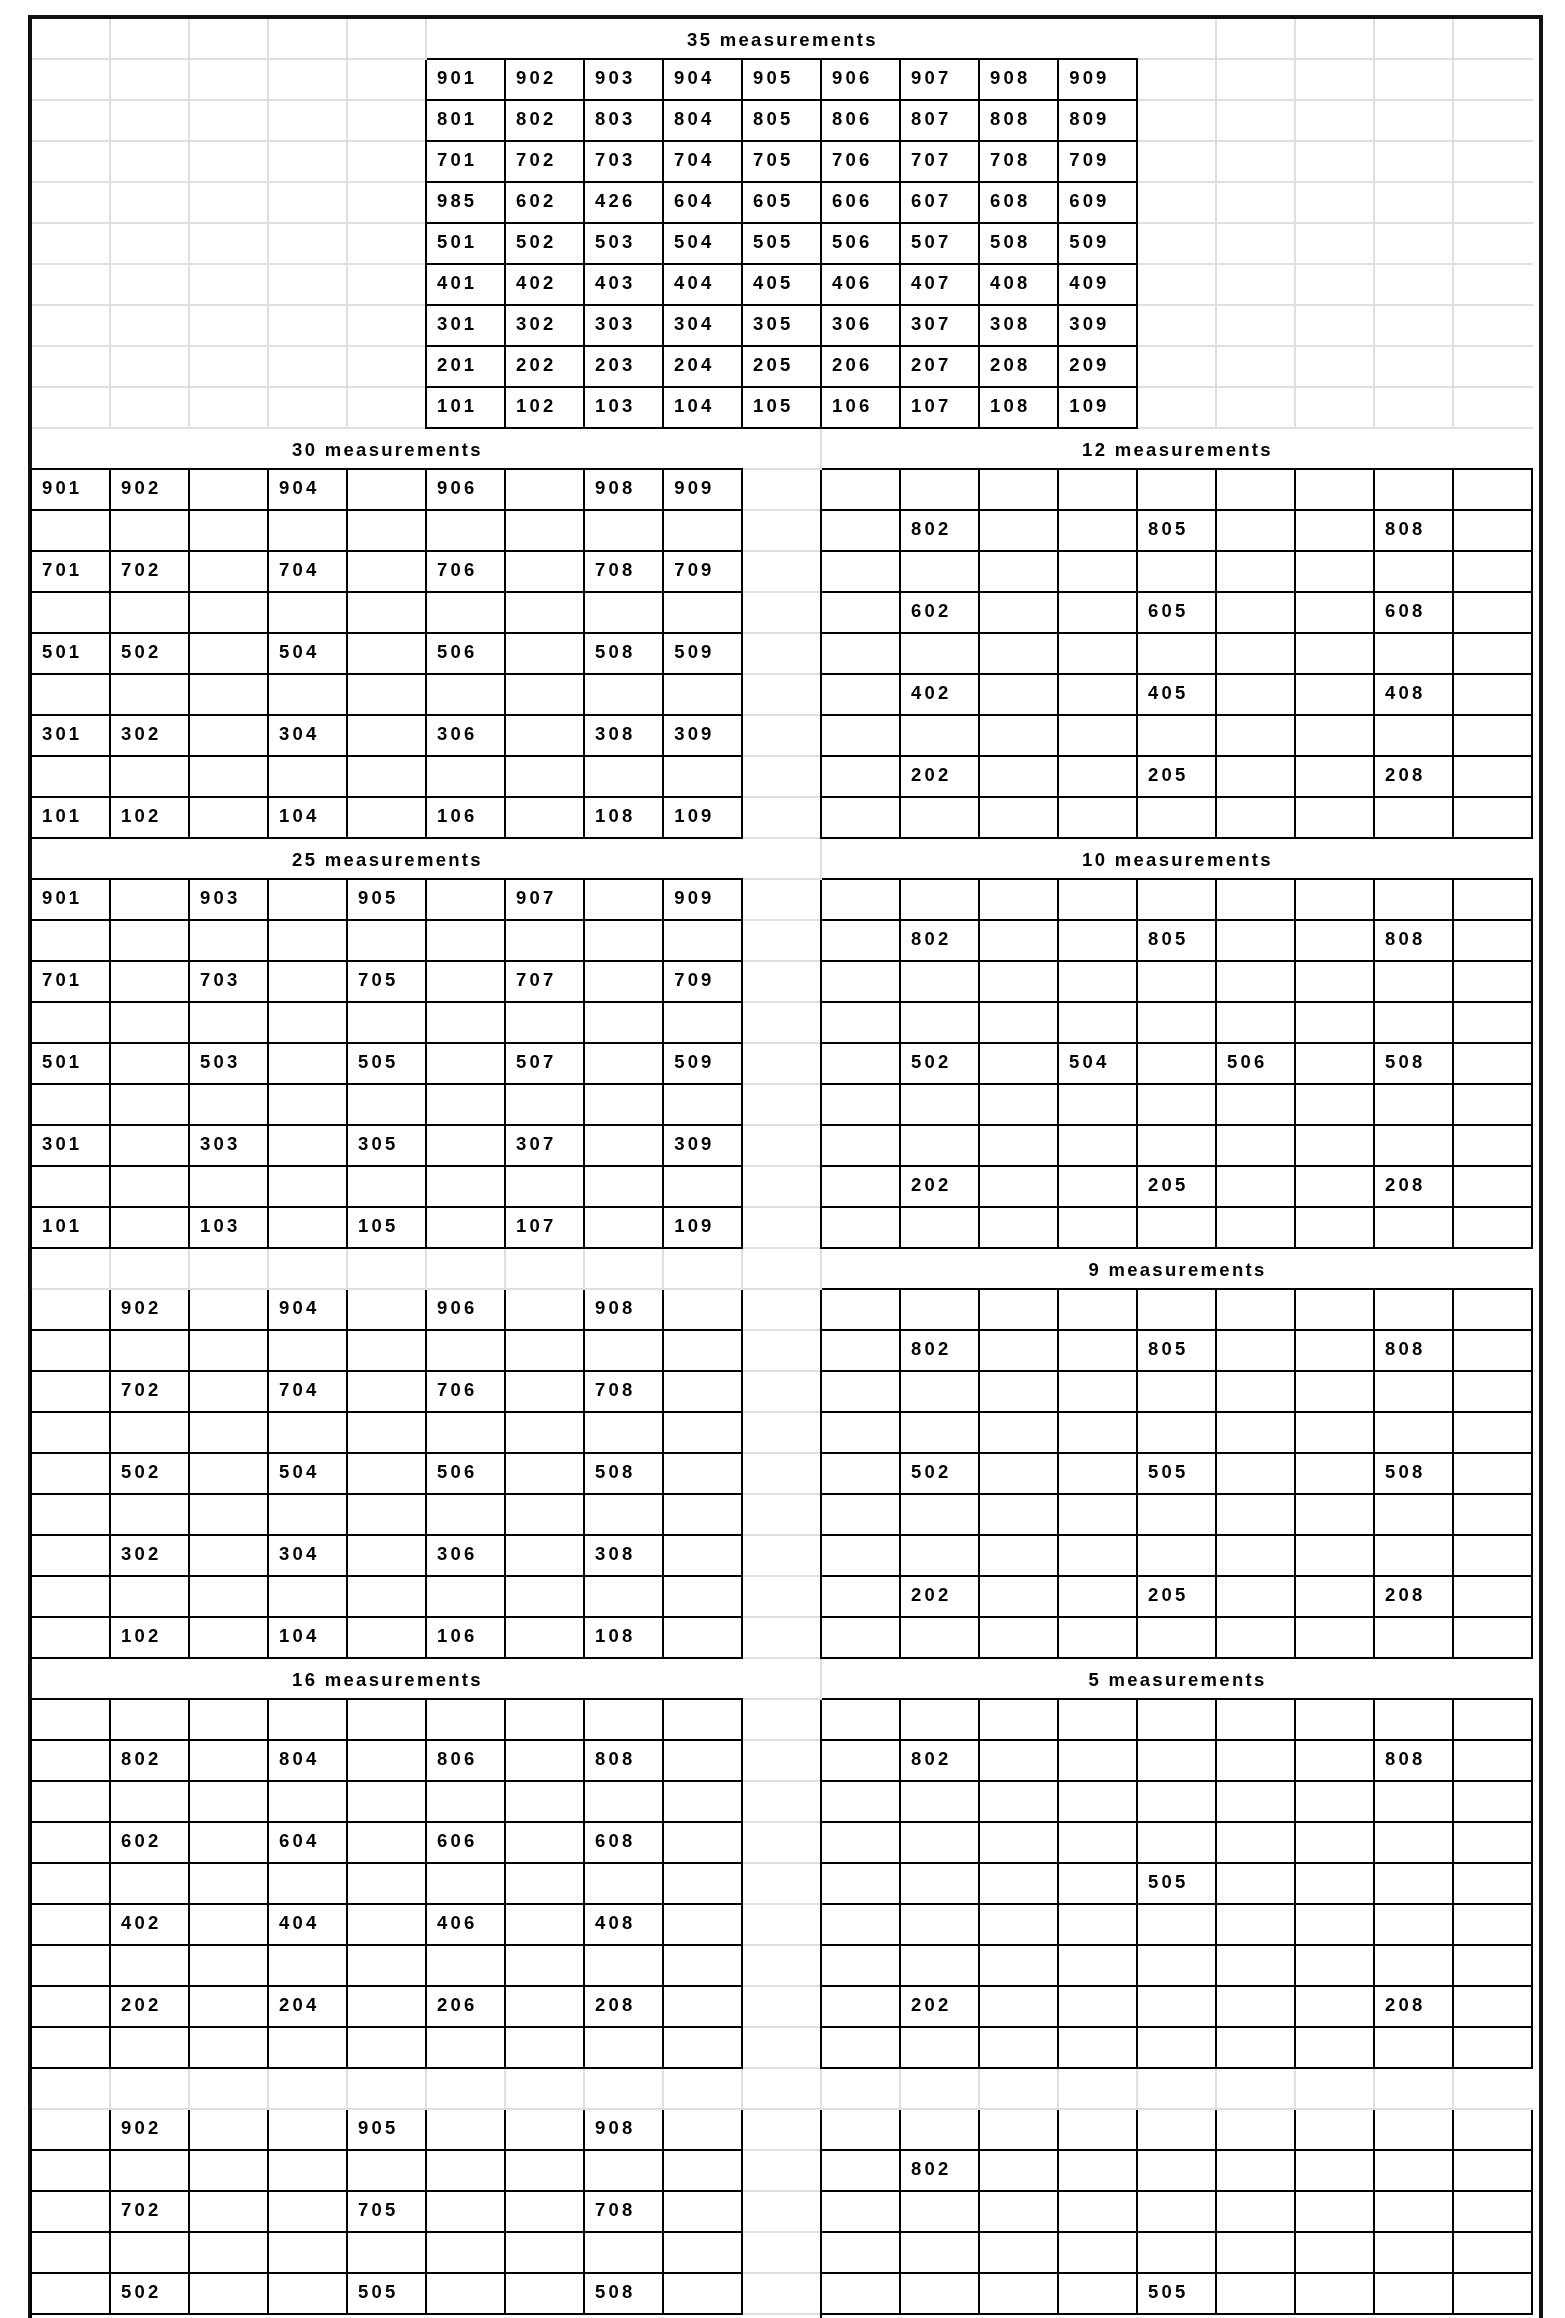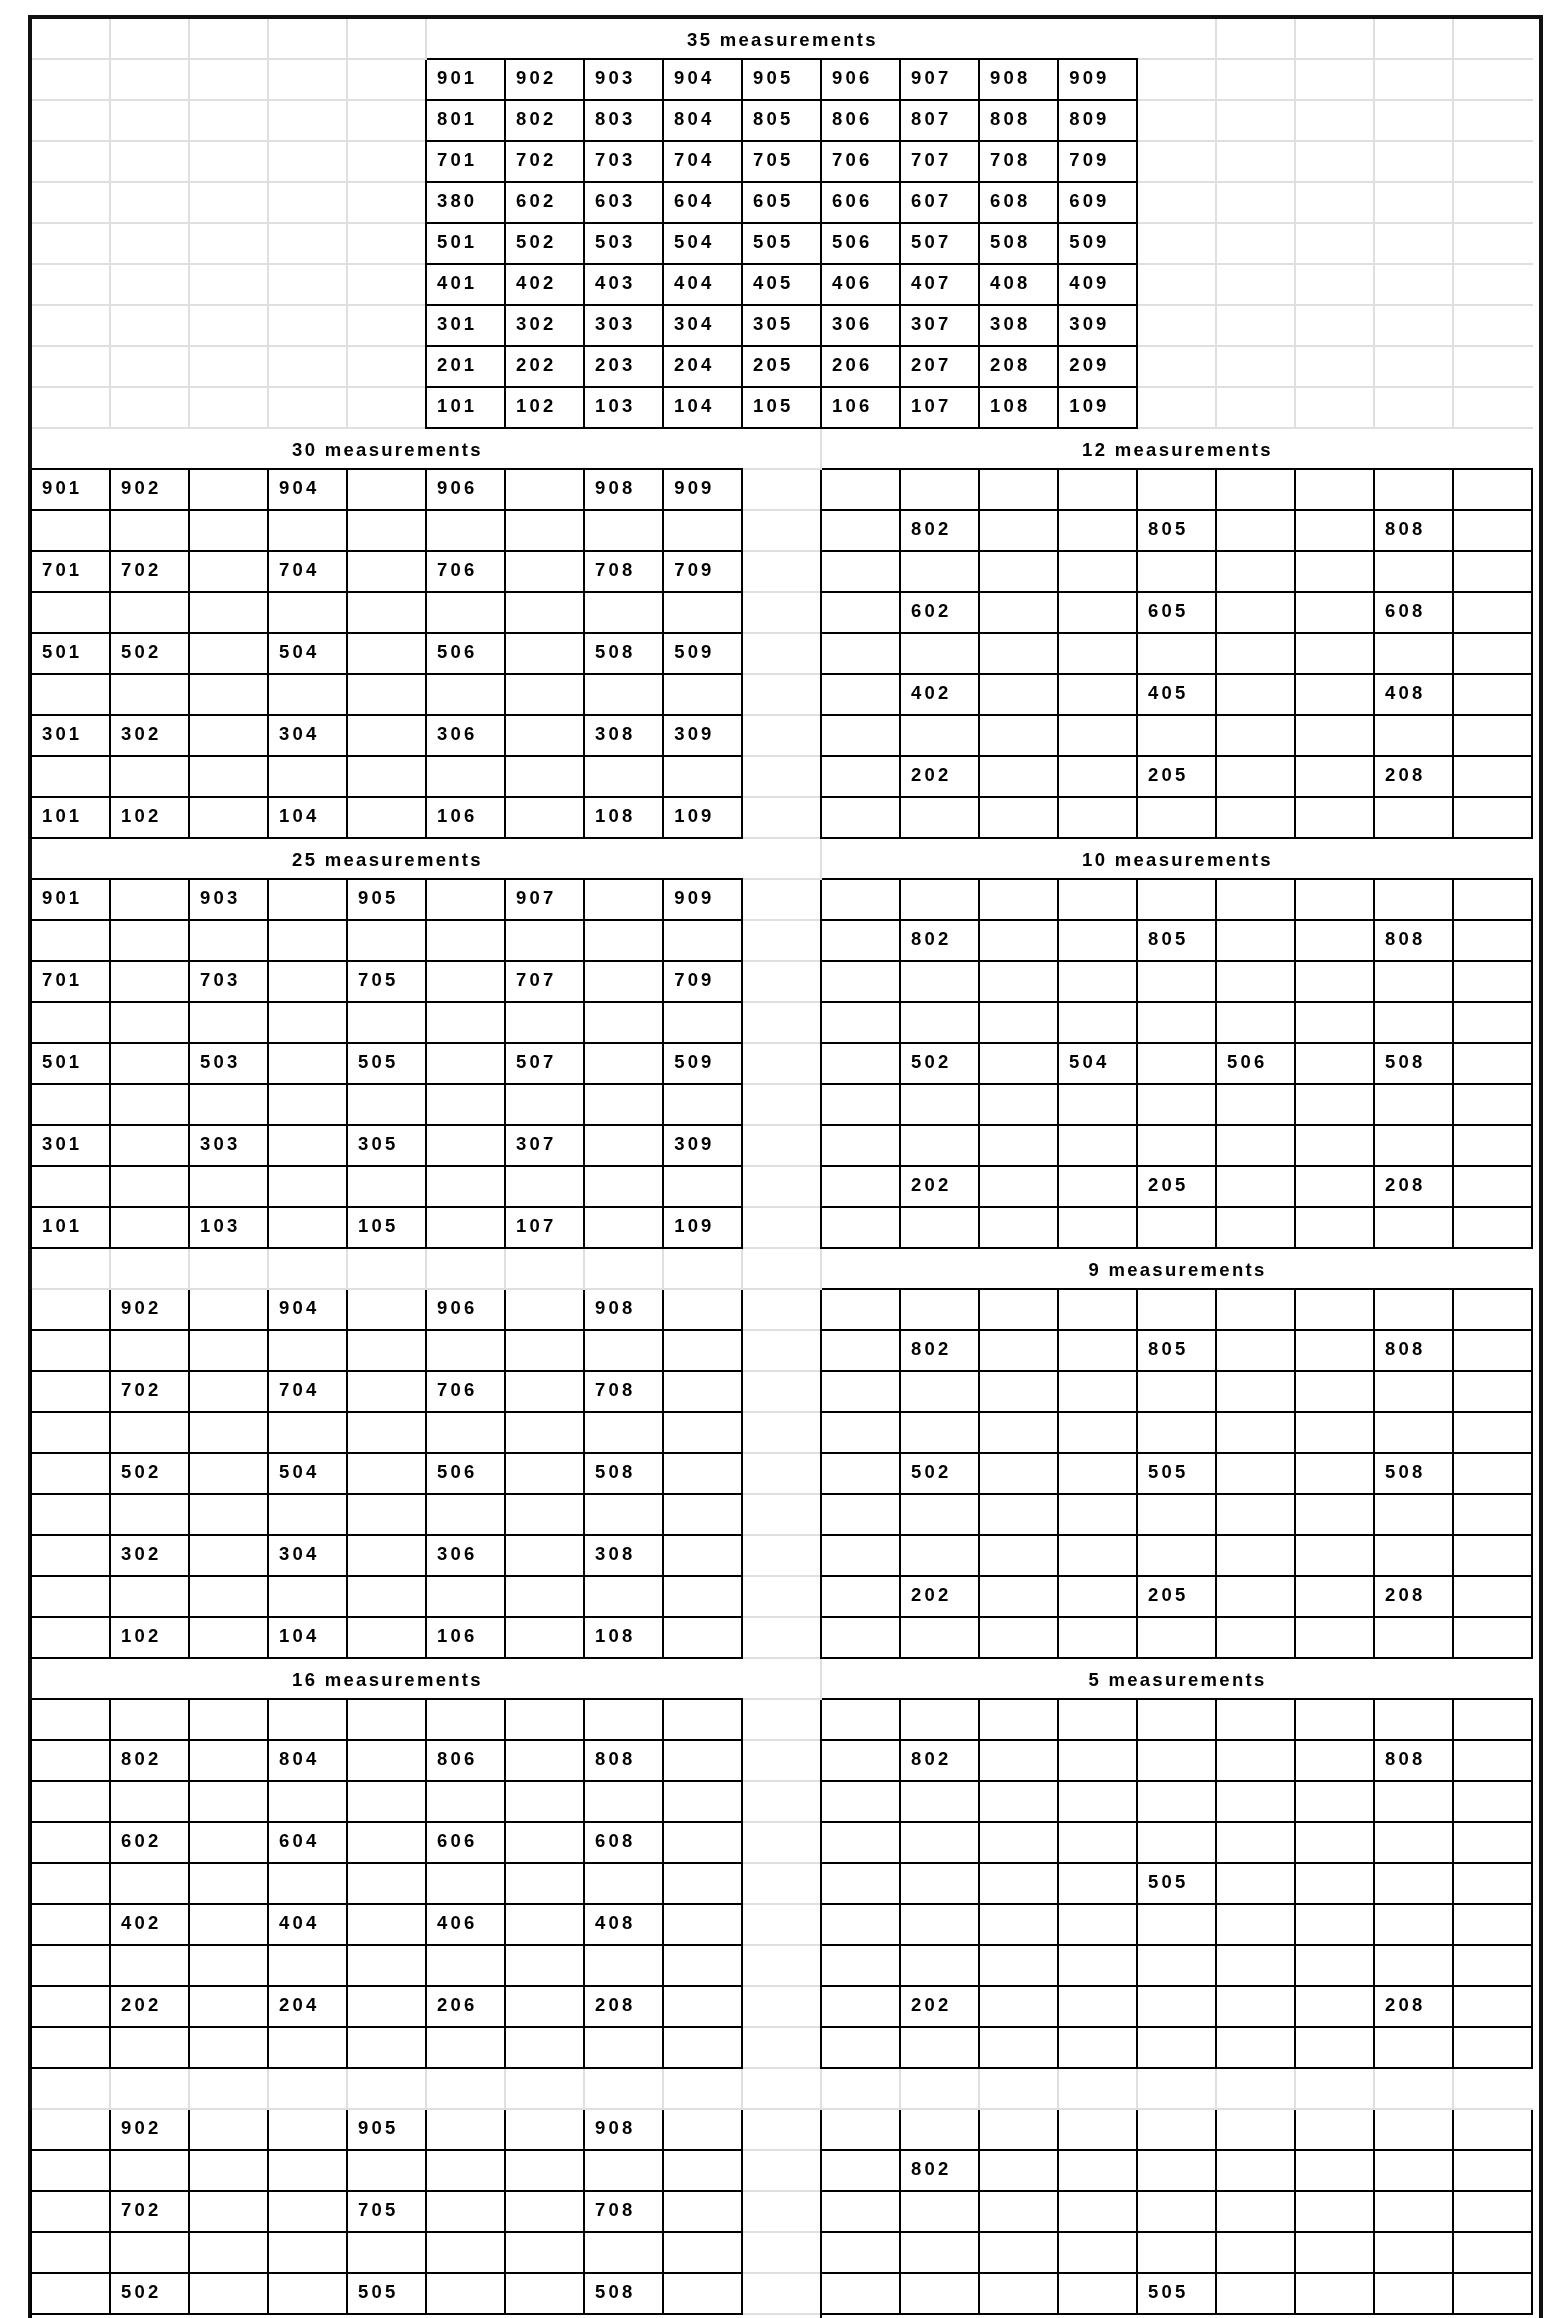--- a/index.html
+++ b/index.html
@@ -1129,23 +1129,23 @@
       <div class="cell">809</div>
       <div class="cell">701</div>
       <div class="cell">702</div>
       <div class="cell">703</div>
       <div class="cell">704</div>
       <div class="cell">705</div>
       <div class="cell">706</div>
       <div class="cell">707</div>
       <div class="cell">708</div>
       <div class="cell">709</div>
-      <div class="cell">380</div>
+      <div class="cell">985</div>
       <div class="cell">602</div>
-      <div class="cell">603</div>
+      <div class="cell">426</div>
       <div class="cell">604</div>
       <div class="cell">605</div>
       <div class="cell">606</div>
       <div class="cell">607</div>
       <div class="cell">608</div>
       <div class="cell">609</div>
       <div class="cell">501</div>
       <div class="cell">502</div>
       <div class="cell">503</div>
       <div class="cell">504</div>

